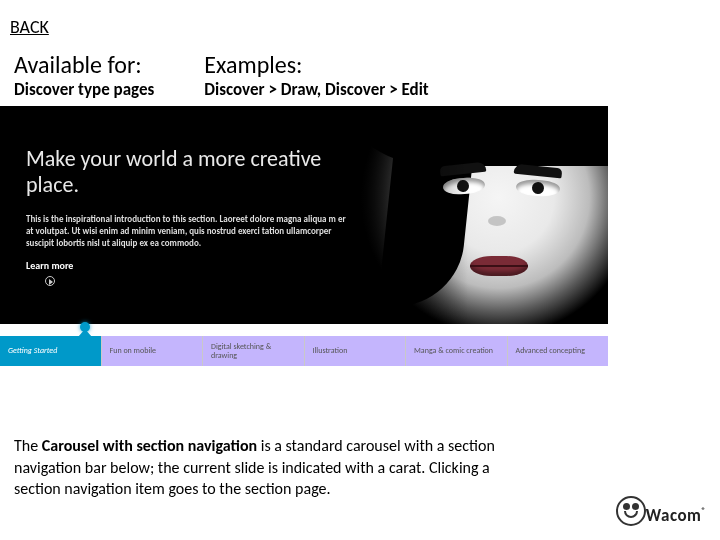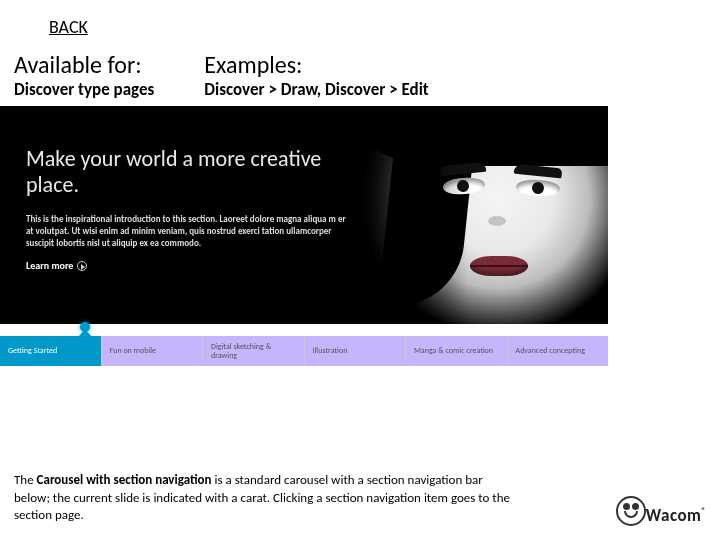--- a/index.html
+++ b/index.html
@@ -1,33 +1,33 @@
 <!DOCTYPE html>
 <html><head>
 <meta charset="utf-8">
 <style>
   * { margin: 0; padding: 0; box-sizing: border-box; }
   html, body { width: 720px; height: 540px; font-family: "Segoe UI", Calibri, Arial, sans-serif; background: #fff; color: #000; overflow: hidden; }
 
   .slide { width: 720px; height: 540px; position: relative; }
 
   .header { display: flex; align-items: flex-start; padding: 6px 10px 0 10px; }
-  .back-link { font-size: 18px; text-decoration: underline; color: #000; margin-top: 10px; margin-right: 20px; cursor: pointer; margin-left: 39px; }
+  .back-link { font-size: 18px; text-decoration: underline; color: #000; margin-top: 10px; margin-right: 20px; cursor: pointer; }
   .title { font-size: 36px; font-weight: 400; color: #153c6a; letter-spacing: 0.2px; }
 
   .meta { display: flex; padding: 12px 14px 6px 14px; gap: 50px; }
   .meta-col { }
   .meta-label { font-size: 24px; font-weight: 400; }
   .meta-val { font-size: 17px; font-weight: 700; }
 
   .carousel { width: 608px; height: 260px; background: #000; position: relative; color: #fff; }
   .hero-text { position: absolute; left: 26px; top: 40px; width: 320px; }
   .hero-headline { font-size: 22px; font-weight: 300; line-height: 1.2; margin-bottom: 14px; color: #e9e9e9; }
   .hero-body { font-size: 9px; font-weight: 700; line-height: 1.35; color: #ddd; }
-  .hero-learn { font-size: 10px; font-weight: 700; margin-top: 10px; display: inline-flex; align-items: center; gap: 4px; cursor: pointer; }
+  .hero-learn { font-size: 10px; font-weight: 700; margin-top: 10px; display: inline-flex; align-items: center; gap: 4px; cursor: pointer; flex-direction: column; }
   .hero-learn .circ { display:inline-block; width:10px; height:10px; border:1px solid #ccc; border-radius:50%; position:relative; }
   .hero-learn .circ::after { content:""; position:absolute; left:3px; top:2px; width:0; height:0; border-top:3px solid transparent; border-bottom:3px solid transparent; border-left:4px solid #ccc; }
 
   .face { position: absolute; right: 0; top: 0; width: 260px; height: 218px; background: radial-gradient(circle at 58% 42%, #f5f5f5 0%, #e9e9e9 28%, #bcbcbc 46%, #5a5a5a 58%, #000 70%); overflow: hidden; }
   .face .shade-left { position:absolute; left:0; top:0; width:120px; height:100%; background:linear-gradient(90deg,#000 0%,rgba(0,0,0,0)100%);}
   .eyeL { position:absolute; left:95px; top:72px; width:42px; height:16px; background:#fff; border-radius:50% / 60%; transform:rotate(-4deg); box-shadow: inset 0 4px 4px rgba(0,0,0,.4);}
   .eyeL::after{content:"";position:absolute;left:14px;top:2px;width:12px;height:12px;background:#111;border-radius:50%;}
   .eyeR { position:absolute; left:168px; top:74px; width:44px; height:16px; background:#fff; border-radius:50% / 60%; transform:rotate(3deg); box-shadow: inset 0 4px 4px rgba(0,0,0,.4);}
   .eyeR::after{content:"";position:absolute;left:16px;top:2px;width:12px;height:12px;background:#111;border-radius:50%;}
   .browL{position:absolute;left:92px;top:58px;width:46px;height:10px;background:#111;border-radius:6px 10px 2px 2px;transform:rotate(-6deg);}
@@ -37,24 +37,24 @@
   .lips::after{content:"";position:absolute;left:0;top:9px;width:100%;height:2px;background:#3a0f15;}
   .hair{position:absolute;right:0;top:0;width:260px;height:60px;background:#000;border-bottom-left-radius:90px 60px;}
   .hair2{position:absolute;left:40px;top:0;width:80px;height:200px;background:#000;border-radius:0 0 60px 0;transform:skewX(-6deg);}
 
   .nav-wrap { position:absolute; left:0; bottom:0; width:100%; }
   .carat-row { height:12px; background:#fff; position:relative; }
   .carat { position:absolute; left:78px; bottom:-1px; width:0; height:0; border-left:7px solid transparent; border-right:7px solid transparent; border-bottom:8px solid #0099c9; }
   .carat-dot { position:absolute; left:80px; top:-2px; width:10px; height:10px; background:#0099c9; border-radius:50%; box-shadow:0 0 4px rgba(0,153,201,.8);}
   .nav { display:flex; height:30px; }
   .nav-item { flex:1; background:#c4b5fd; border-right:1px solid #c9c9c8; font-size:8px; color:#555; padding:4px 8px; line-height:1.15; display:flex; align-items:center; cursor:pointer; }
-  .nav-item.active { background:#0099c9; color:#fff; }
+  .nav-item.active { background:#0099c9; color:#fff;font-style:italic; }
   .nav-item:last-child{border-right:none;}
 
-  .desc { position:absolute; left:14px; bottom:16px; width:500px; font-size:13px; line-height:1.35; }
+  .desc { position:absolute; left:14px; bottom:40px; width:500px; font-size:16px; line-height:1.35; }
   .desc b { font-weight:700; }
 
   .logo { position:absolute; right:14px; bottom:14px; display:flex; align-items:flex-end; gap:0; }
   .logo-mark { width:30px; height:30px; border:2px solid #333; border-radius:50%; position:relative; }
   .logo-mark::before{content:"";position:absolute;left:5px;top:5px;width:7px;height:7px;border-radius:50%;background:#333;}
   .logo-mark::after{content:"";position:absolute;right:5px;top:5px;width:7px;height:7px;border-radius:50%;background:#333;}
   .logo-smile{position:absolute;left:6px;bottom:6px;width:14px;height:7px;border:2px solid #333;border-top:none;border-radius:0 0 10px 10px;}
   .logo-text { font-size:17px; font-weight:700; letter-spacing:0.5px; color:#222; }
   .logo-r { font-size:8px; vertical-align: top; }
 </style>

